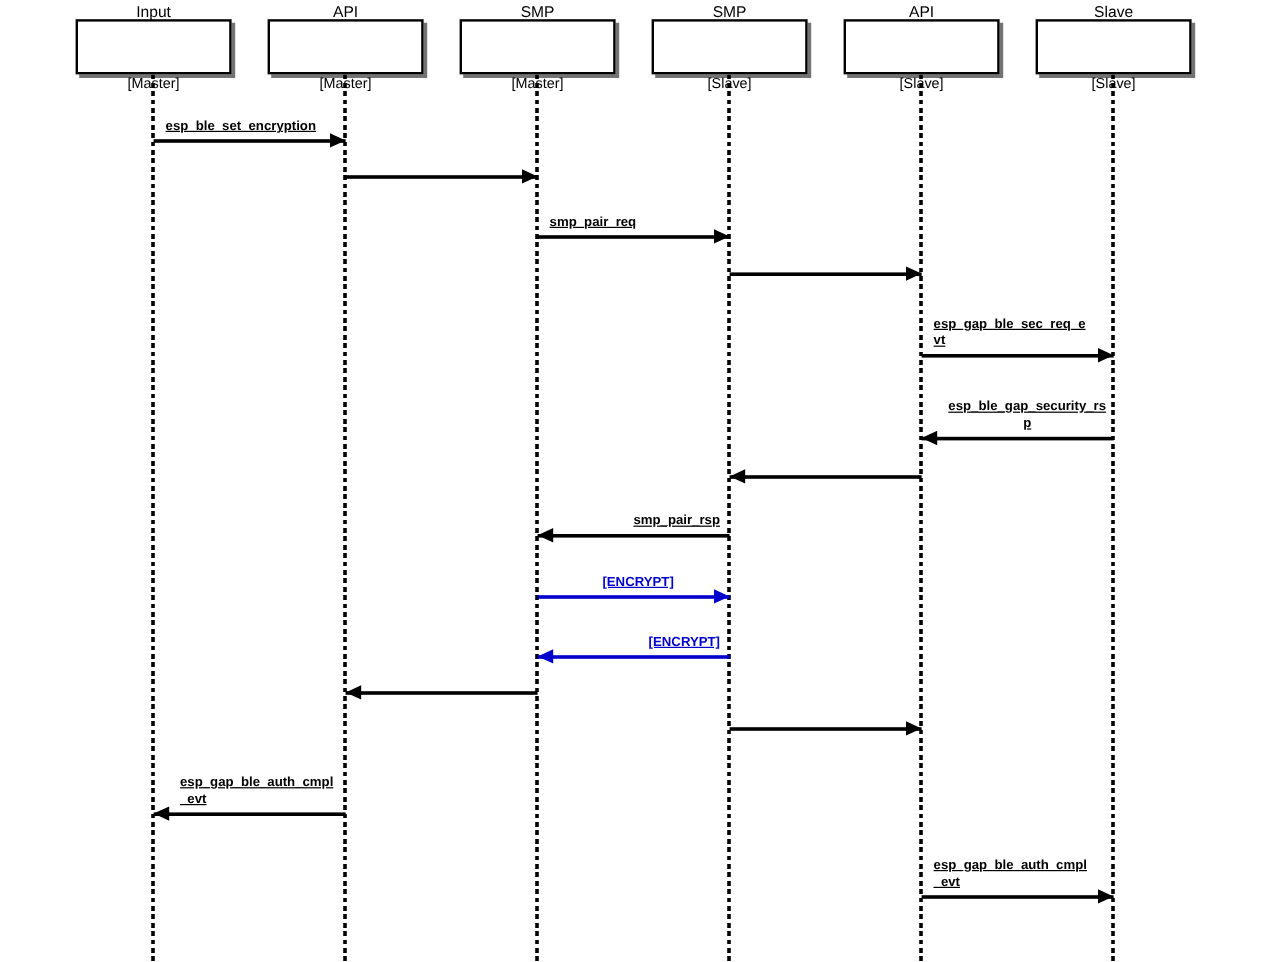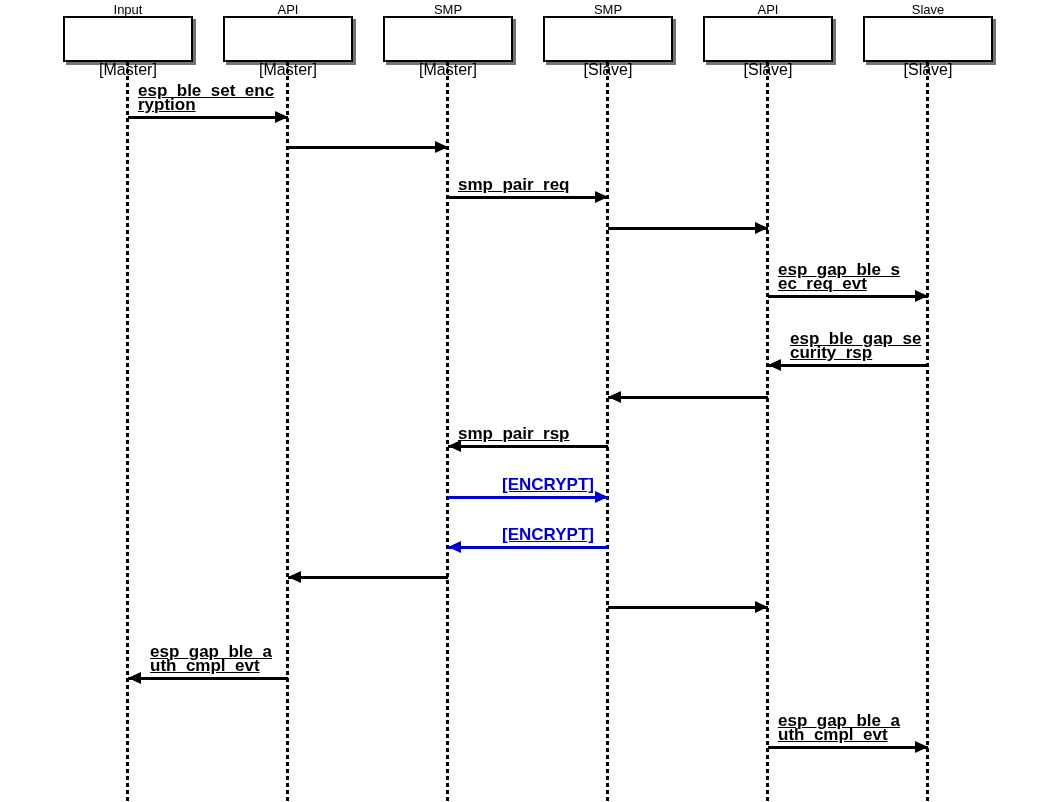--- a/index.html
+++ b/index.html
@@ -21,21 +21,21 @@
     background: #ffffff;
     border: 2px solid #000000;
     box-shadow: 3px 3px 0 rgba(0,0,0,0.55);
     display: flex;
     flex-direction: column;
     align-items: center;
     justify-content: center;
     z-index: 3;
   }
   .actor .name { font-size: 13px; color: #000; line-height: 16px; }
-  .actor .role { font-size: 16px; color: #000; line-height: 15px; margin-top: 44px; }
+  .actor .role { font-size: 12px; color: #000; line-height: 15px; margin-top: 44px; }
   
   .lifeline {
     position: absolute;
     top: 62px;
     bottom: 0;
     width: 3px;
     background-image: repeating-linear-gradient(to bottom, #000 0 4px, transparent 4px 7px);
     z-index: 1;
   }
   
@@ -54,35 +54,35 @@
     left: 0;
     border-right: 13px solid #000;
     border-top: 6px solid transparent;
     border-bottom: 6px solid transparent;
   }
   .msg .lbl {
     position: absolute;
     bottom: 5px;
     left: 10px;
     right: 8px;
-    font-size: 17px;
+    font-size: 11px;
     font-weight: bold;
     color: #000;
     text-decoration: underline;
     line-height: 14px;
     word-break: break-all;
     white-space: normal;
   }
   .msg.blue .line { background: #0000cc; }
   .msg.blue.right .head { border-left-color: #0000cc; }
   .msg.blue.left .head { border-right-color: #0000cc; }
   .msg.blue .lbl { color: #0000cc; padding-left: 44px; }
   .lbl.narrow { right: auto; width: 128px; text-decoration: underline; }
-  .lbl.narrow-r { left: auto; right: 6px; width: 132px; text-align: left; }
-  .lbl.alignr { text-align: left; }
+  .lbl.narrow-r { left: auto; right: 6px; width: 132px; text-align: center; }
+  .lbl.alignr { text-align: right; }
 </style>
 </head>
 <body>
 
 <div class="canvas">
 
   <div class="lifeline" style="left:126px;"></div>
   <div class="lifeline" style="left:286px;"></div>
   <div class="lifeline" style="left:446px;"></div>
   <div class="lifeline" style="left:606px;"></div>

